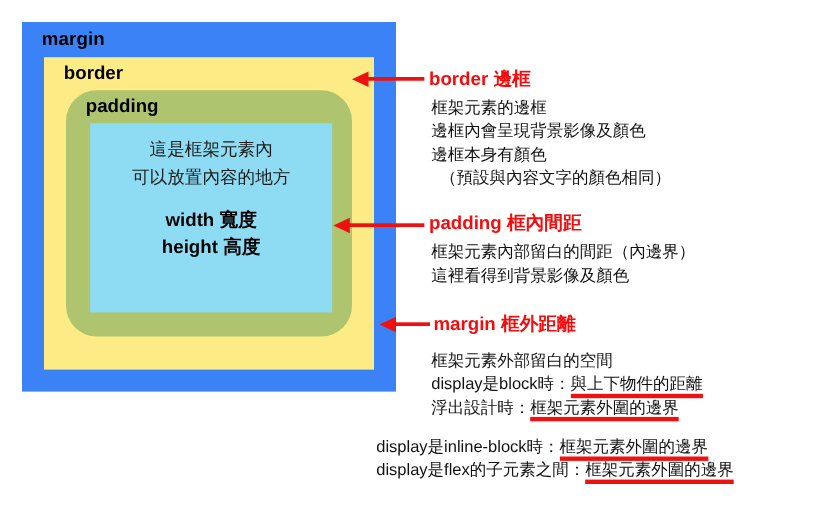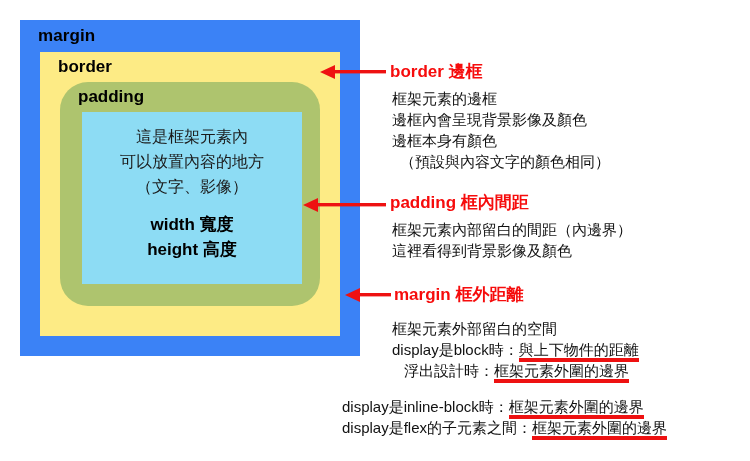--- a/index.html
+++ b/index.html
@@ -136,21 +136,20 @@
 
     <div class="layer" id="border-layer" style="background: rgb(253, 235, 133);">
       <span id="border-label">border</span>
 
       <div class="layer" id="padding-layer" style="background: rgb(174, 196, 110); border-radius: 28px;">
         <span id="padding-label">padding</span>
 
         <div class="layer" id="content-layer" style="background: rgb(141, 220, 244);">
           <div class="content-line">這是框架元素內</div>
           <div class="content-line">可以放置內容的地方</div>
-          <div class="content-line">（文字、影像）</div>
           <div class="content-line bold spacer-top">width 寬度</div>
           <div class="content-line bold">height 高度</div>
         </div>
 
       </div>
     </div>
   </div>
 </div>
 
 <div class="arrow" style="left:320px; top:63px; width:66px;">
@@ -184,21 +183,21 @@
 <div class="body-line" style="left:392px; top:219px;">框架元素內部留白的間距（內邊界）</div>
 <div class="body-line" style="left:392px; top:240px;">這裡看得到背景影像及顏色</div>
 
 <div class="callout-title" style="left: 394px; top: 283px; color: rgb(246, 12, 12);">margin 框外距離</div>
 <div class="body-line" style="left:392px; top:318px;">框架元素外部留白的空間</div>
 
 <div class="body-block" style="left:392px; top:339px;">
   <span>display是block時：</span><span class="u-red" style="border-bottom-color: rgb(238, 17, 17);">與上下物件的距離</span>
 </div>
 
-<div class="body-block" style="left:392px; top:360px;margin-left:12px;">
+<div class="body-block" style="left:392px; top:360px;">
   <span>浮出設計時：</span><span class="u-red" style="border-bottom-color: rgb(238, 17, 17);">框架元素外圍的邊界</span>
 </div>
 
 <div class="body-block" style="left:342px; top:396px;">
   <span>display是inline-block時：</span><span class="u-red" style="border-bottom-color: rgb(238, 17, 17);">框架元素外圍的邊界</span>
 </div>
 
 <div class="body-block" style="left:342px; top:417px;">
   <span>display是flex的子元素之間：</span><span class="u-red" style="border-bottom-color: rgb(238, 17, 17);">框架元素外圍的邊界</span>
 </div>

